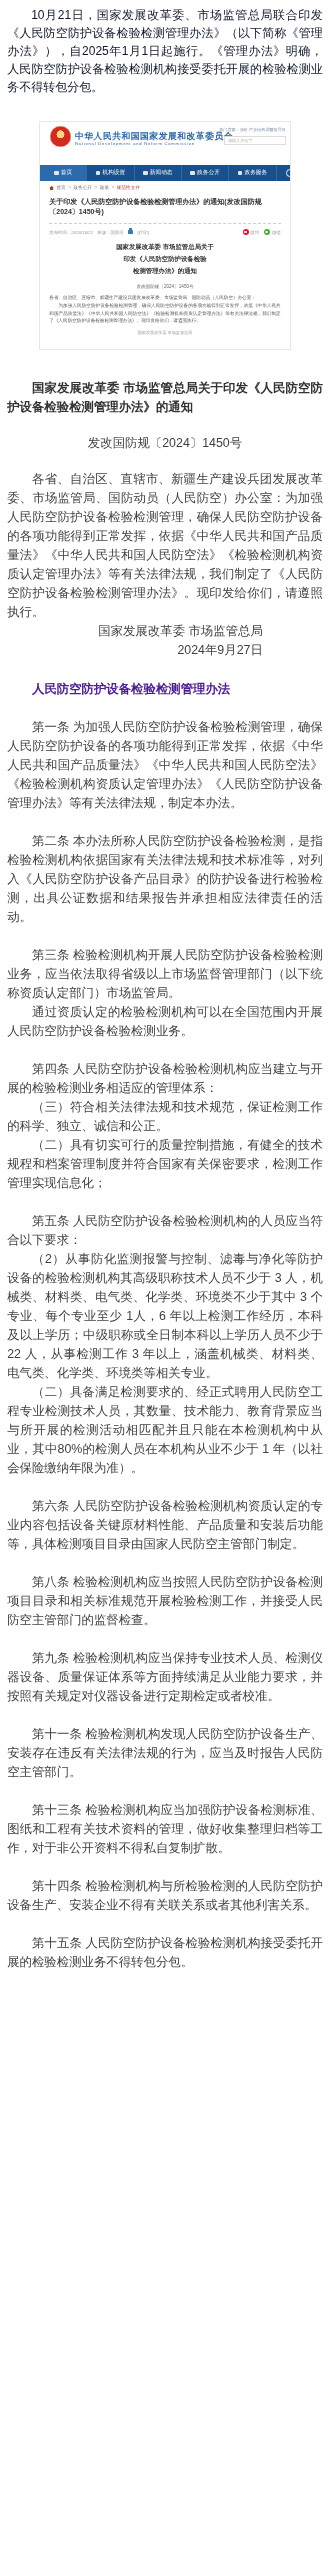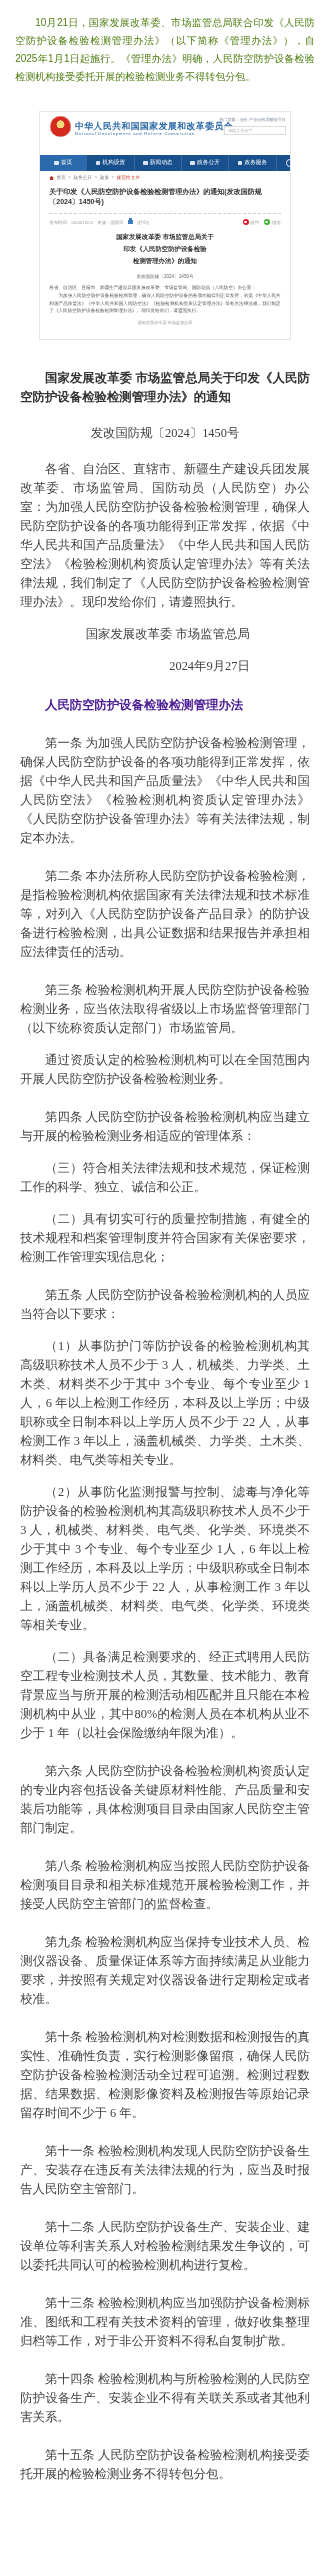--- a/index.html
+++ b/index.html
@@ -1,19 +1,19 @@
 <!DOCTYPE html>
 <html style="font-size:8.2px"><head>
 <meta charset="utf-8">
 <style>
   html,body{margin:0;padding:0;background:#ffffff;}
   body{width:330px;font-family:"Liberation Sans","DejaVu Sans",sans-serif;color:#3f3f3f;}
   .indent{text-indent:2em;}
   
-  .intro{padding:6.2px 7.2px 0;font-size:10px;line-height:18px;color:#4d7c0f;text-align:justify;margin:8px;}
+  .intro{padding:6.2px 7.2px 0;font-size:12px;line-height:18px;color:#0f172a;text-align:justify;margin:0;}
   
   .embed{width:250px;margin:25px auto 0;border:0.5px solid #e7e7e7;background:#fff;overflow:hidden;}
   .embed-header{position:relative;height:37px;padding:4.1px 0 0 0;}
   .brand{display:flex;align-items:flex-end;gap:4.1px;padding-left:10.3px;}
   .emblem{width:20.6px;height:20.6px;border-radius:50%;flex:0 0 auto;
     background:radial-gradient(circle at 50% 40%,#f6d87c 0 24%,#d5281e 25% 100%);
     box-shadow:0 0 0 0.5px #e8b9b4 inset;}
   .site-cn{font-size:8.8px;font-weight:bold;color:#2c68a6;letter-spacing:0.5px;line-height:10.3px;}
   .site-en{font-size:4.1px;color:#2c68a6;letter-spacing:0.8px;line-height:5.7px;}
   .hot{position:absolute;right:4.1px;top:5.2px;font-size:4.1px;color:#7d8ca2;white-space:nowrap;}
@@ -45,21 +45,21 @@
   .icon-wechat{width:6.2px;height:6.2px;border-radius:50%;background:#3eb135;position:relative;}
   .icon-wechat::after{content:"";position:absolute;left:1px;top:1.5px;width:3.1px;height:2.1px;border-radius:50%;background:#fff;}
   .embed-doc-title{margin-top:5.2px;}
   .embed-doc-title div{text-align:center;font-weight:bold;font-size:6.4px;color:#333;line-height:12px;}
   .embed-doc-num{text-align:center;font-size:4.6px;color:#666;margin-top:6.7px;}
   .embed-body{padding:5.2px 9.3px 0;margin:0;}
   .embed-body p{margin:0;font-size:4.6px;line-height:7.7px;color:#555;text-align:justify;}
   .embed-sign{text-align:center;font-size:4.1px;color:#9a9a9a;filter:blur(0.5px);margin:5.2px 0 13.4px;}
   
   .article{padding:0 7.2px 13.4px;font-size:12.4px;line-height:19px;color:#3f3f3f;text-align:justify;}
-  .article p{margin:13px;text-indent:2em;font-family:Liberation Serif, serif;}
+  .article p{margin:0;text-indent:2em;}
   .notice-title{font-weight:bold;color:#333;margin-top:29px !important;}
   .doc-num{text-align:center;text-indent:0 !important;margin-top:17px !important;}
   .salutation{margin-top:17px !important;}
   .sign-line{text-align:right;text-indent:0 !important;padding-right:60px;}
   .measures-title{font-weight:bold;color:#4c1d95;margin-top:20.6px !important;}
   .block{margin-top:19px;}
 </style>
 </head>
 <body>
 
@@ -161,43 +161,36 @@
         <p>第三条 检验检测机构开展人民防空防护设备检验检测业务，应当依法取得省级以上市场监督管理部门（以下统称资质认定部门）市场监管局。</p>
         <p>通过资质认定的检验检测机构可以在全国范围内开展人民防空防护设备检验检测业务。</p>
       </div>
       <div class="block">
         <p>第四条 人民防空防护设备检验检测机构应当建立与开展的检验检测业务相适应的管理体系：</p>
         <p>（三）符合相关法律法规和技术规范，保证检测工作的科学、独立、诚信和公正。</p>
         <p>（二）具有切实可行的质量控制措施，有健全的技术规程和档案管理制度并符合国家有关保密要求，检测工作管理实现信息化；</p>
       </div>
       <div class="block">
         <p>第五条 人民防空防护设备检验检测机构的人员应当符合以下要求：</p>
-        <p>（1）从事防护门等防护设备的检验检测机构其高级职称技术人员不少于 3 人，机械类、力学类、土木类、材料类不少于其中 3个专业、每个专业至少 1 人，6 年以上检测工作经历，本科及以上学历；中级职称或全日制本科以上学历人员不少于 22 人，从事检测工作 3 年以上，涵盖机械类、力学类、土木类、材料类、电气类等相关专业。</p>
         <p>（2）从事防化监测报警与控制、滤毒与净化等防护设备的检验检测机构其高级职称技术人员不少于 3 人，机械类、材料类、电气类、化学类、环境类不少于其中 3 个专业、每个专业至少 1人，6 年以上检测工作经历，本科及以上学历；中级职称或全日制本科以上学历人员不少于 22 人，从事检测工作 3 年以上，涵盖机械类、材料类、电气类、化学类、环境类等相关专业。</p>
         <p>（二）具备满足检测要求的、经正式聘用人民防空工程专业检测技术人员，其数量、技术能力、教育背景应当与所开展的检测活动相匹配并且只能在本检测机构中从业，其中80%的检测人员在本机构从业不少于 1 年（以社会保险缴纳年限为准）。</p>
       </div>
       <div class="block">
         <p>第六条 人民防空防护设备检验检测机构资质认定的专业内容包括设备关键原材料性能、产品质量和安装后功能等，具体检测项目目录由国家人民防空主管部门制定。</p>
       </div>
       <div class="block">
         <p>第八条 检验检测机构应当按照人民防空防护设备检测项目目录和相关标准规范开展检验检测工作，并接受人民防空主管部门的监督检查。</p>
       </div>
       <div class="block">
         <p>第九条 检验检测机构应当保持专业技术人员、检测仪器设备、质量保证体系等方面持续满足从业能力要求，并按照有关规定对仪器设备进行定期检定或者校准。</p>
       </div>
       <div class="block">
-        <p>第十条 检验检测机构对检测数据和检测报告的真实性、准确性负责，实行检测影像留痕，确保人民防空防护设备检验检测活动全过程可追溯。检测过程数据、结果数据、检测影像资料及检测报告等原始记录留存时间不少于 6 年。</p>
-      </div>
-      <div class="block">
         <p>第十一条 检验检测机构发现人民防空防护设备生产、安装存在违反有关法律法规的行为，应当及时报告人民防空主管部门。</p>
       </div>
       <div class="block">
-        <p>第十二条 人民防空防护设备生产、安装企业、建设单位等利害关系人对检验检测结果发生争议的，可以委托共同认可的检验检测机构进行复检。</p>
-      </div>
-      <div class="block">
         <p>第十三条 检验检测机构应当加强防护设备检测标准、图纸和工程有关技术资料的管理，做好收集整理归档等工作，对于非公开资料不得私自复制扩散。</p>
       </div>
       <div class="block">
         <p>第十四条 检验检测机构与所检验检测的人民防空防护设备生产、安装企业不得有关联关系或者其他利害关系。</p>
       </div>
       <div class="block">
         <p>第十五条 人民防空防护设备检验检测机构接受委托开展的检验检测业务不得转包分包。</p>
       </div>
     </div>
 

